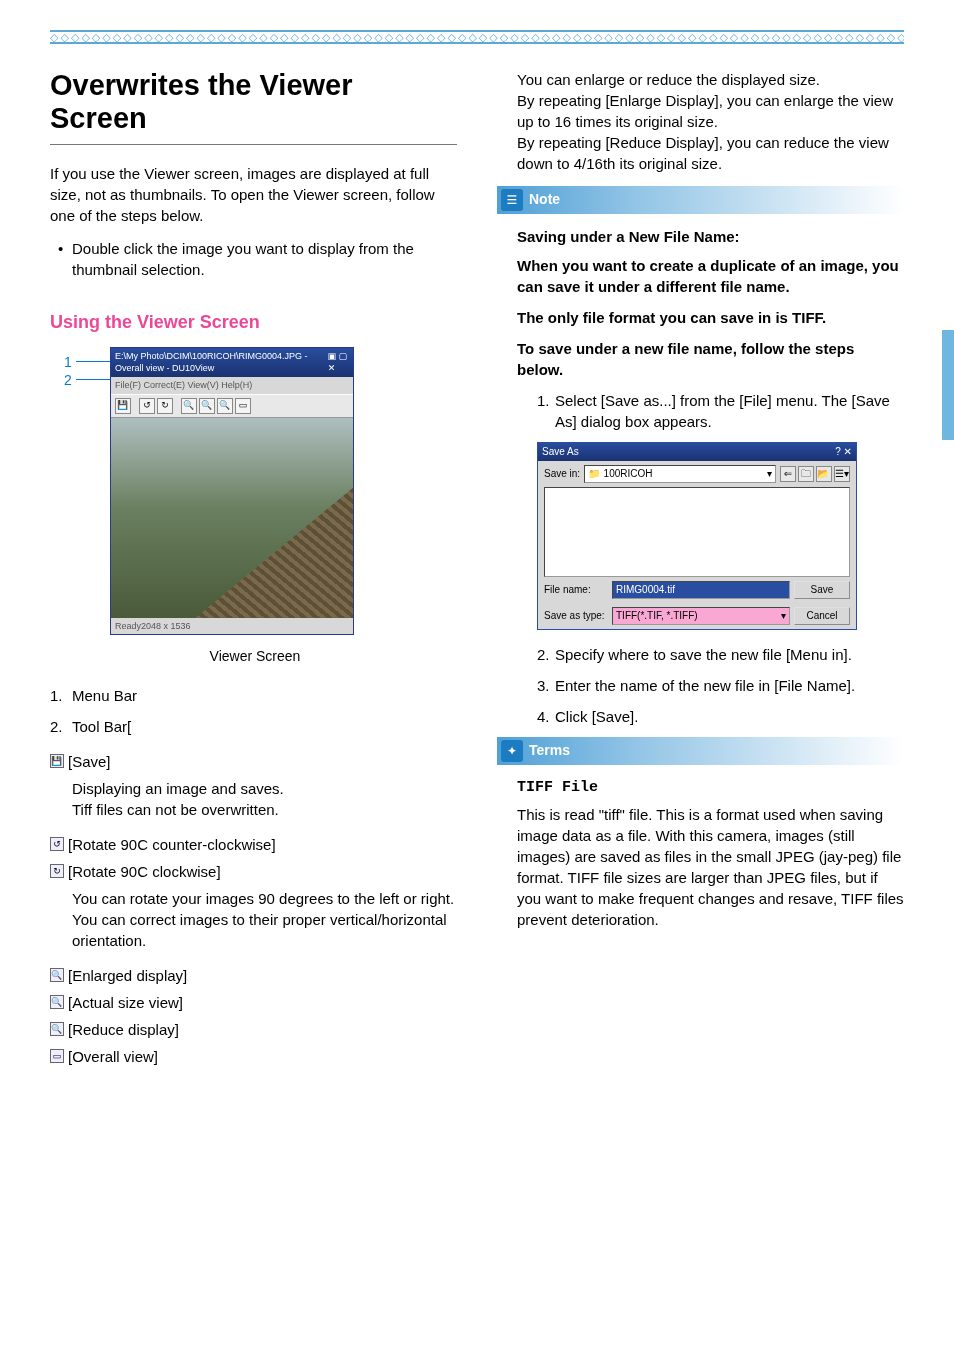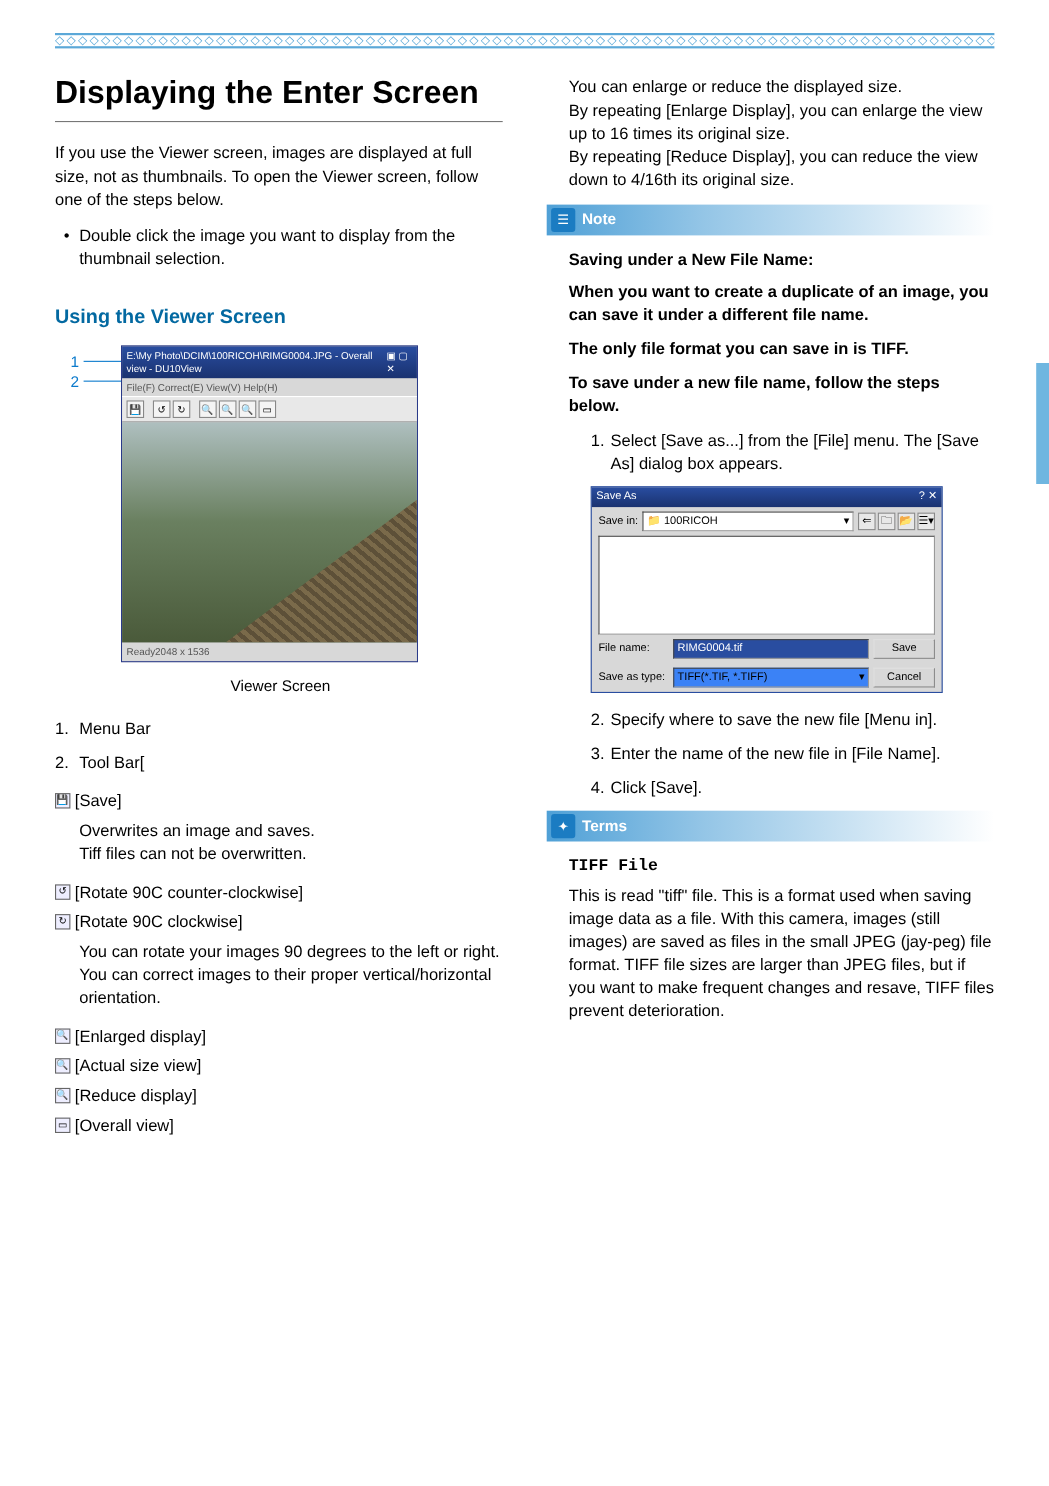--- a/index.html
+++ b/index.html
@@ -39,31 +39,31 @@
     font-family: Arial Black, Arial, sans-serif;
     line-height: 1.15;
     margin-bottom: 8px;
   }
   .title-rule { border: none; border-top: 1px solid #777; margin-bottom: 18px; }
   p { margin-bottom: 12px; }
   ul.bullets { list-style: none; padding-left: 8px; margin-bottom: 20px; }
   ul.bullets li { position: relative; padding-left: 14px; margin-bottom: 10px; }
   ul.bullets li:before { content: "•"; position: absolute; left: 0; }
   h2.section-blue {
-    color: #0369a1;
+    color: #ec4899;
     font-size: 18px;
     font-weight: bold;
     margin: 30px 0 12px 0;
   }
   .viewer-figure {
     margin-left: 20px;
     margin-bottom: 12px;
   }
   .viewer-window {
-    width: 270px;
+    width: 244px;
     border: 1px solid #2a3a8a;
     background: #c0c0c0;
     font-size: 9px;
     margin-left: 40px;
   }
   .vw-title {
     background: linear-gradient(#294da0,#1a3270);
     color: #fff;
     padding: 2px 4px;
     display:flex; justify-content:space-between;
@@ -121,42 +121,42 @@
   .note-body p{ margin-bottom:10px;font-weight:bold;}
   .saveas-dialog{
     width:320px;border:1px solid #294da0;margin:6px 0 14px 20px;font-size:10px;background:#d8d8d8;
   }
   .sa-title{background:linear-gradient(#294da0,#1a3270);color:#fff;padding:2px 4px;display:flex;justify-content:space-between;}
   .sa-row{display:flex;align-items:center;gap:4px;padding:4px 6px;}
   .sa-drop{flex:1;border:1px inset #999;background:#fff;padding:1px 3px;display:flex;align-items:center;gap:3px;}
   .sa-iconrow{display:flex;gap:2px;}
   .sa-btn-ico{width:16px;height:16px;border:1px solid #888;background:#e8e8e8;display:flex;align-items:center;justify-content:center;}
   .sa-body{background:#fff;height:90px;margin:0 6px;border:1px inset #999;}
-  .sa-input{flex:1;border:1px inset #999;background:#3b82f6;padding:1px 3px;}
+  .sa-input{flex:1;border:1px inset #999;background:#f9a8d4;padding:1px 3px;}
   .sa-input.sel{background:#294da0;color:#fff;}
   .sa-button{width:56px;border:1px outset #e0e0e0;background:#d8d8d8;text-align:center;padding:1px 0;cursor:pointer;}
   ol.steps { padding-left:20px; list-style:none;}
   ol.steps li{ margin-bottom:10px; padding-left:18px; position:relative;}
   ol.steps li .sn{position:absolute;left:0;}
   .terms-title{ font-weight:bold; padding-left:20px; margin-bottom:6px;font-family:Liberation Mono, monospace;}
   .terms-body{ padding-left:20px;}
   .page-wrap{position:relative;}
 </style>
 </head>
 <body>
 
 <div class="page-wrap">
 <div class="right-side-tab"></div>
 
 <div class="diamond-row">◇◇◇◇◇◇◇◇◇◇◇◇◇◇◇◇◇◇◇◇◇◇◇◇◇◇◇◇◇◇◇◇◇◇◇◇◇◇◇◇◇◇◇◇◇◇◇◇◇◇◇◇◇◇◇◇◇◇◇◇◇◇◇◇◇◇◇◇◇◇◇◇◇◇◇◇◇◇◇◇◇◇◇◇◇◇</div>
 
 <div class="cols">
 
   <div class="col">
-    <h1 class="main-title">Displaying the Enter Screen</h1>
+    <h1 class="main-title">Overwrites the Viewer Screen</h1>
     <hr class="title-rule">
 
     <p>If you use the Viewer screen, images are displayed at full size, not as thumbnails. To open the Viewer screen, follow one of the steps below.</p>
 
     <ul class="bullets">
       <li>Double click the image you want to display from the thumbnail selection.</li>
     </ul>
 
     <h2 class="section-blue">Using the Viewer Screen</h2>
 
@@ -196,21 +196,21 @@
 
     <ol class="numlist">
       <li><span class="num">1.</span><span>Menu Bar</span></li>
       <li><span class="num">2.</span><span>Tool Bar[</span></li>
     </ol>
 
     <div class="icon-item">
           <span class="mini-ico">💾</span>
           <span>[Save]</span>
         </div>
-    <div class="indent-block" style="white-space:pre-line">Overwrites an image and saves.
+    <div class="indent-block" style="white-space:pre-line">Displaying an image and saves.
 Tiff files can not be overwritten.</div>
 
     <div class="icon-item">
           <span class="mini-ico">↺</span>
           <span>[Rotate 90C  counter-clockwise]</span>
         </div>
     <div class="icon-item">
           <span class="mini-ico">↻</span>
           <span>[Rotate 90C  clockwise]</span>
         </div>

